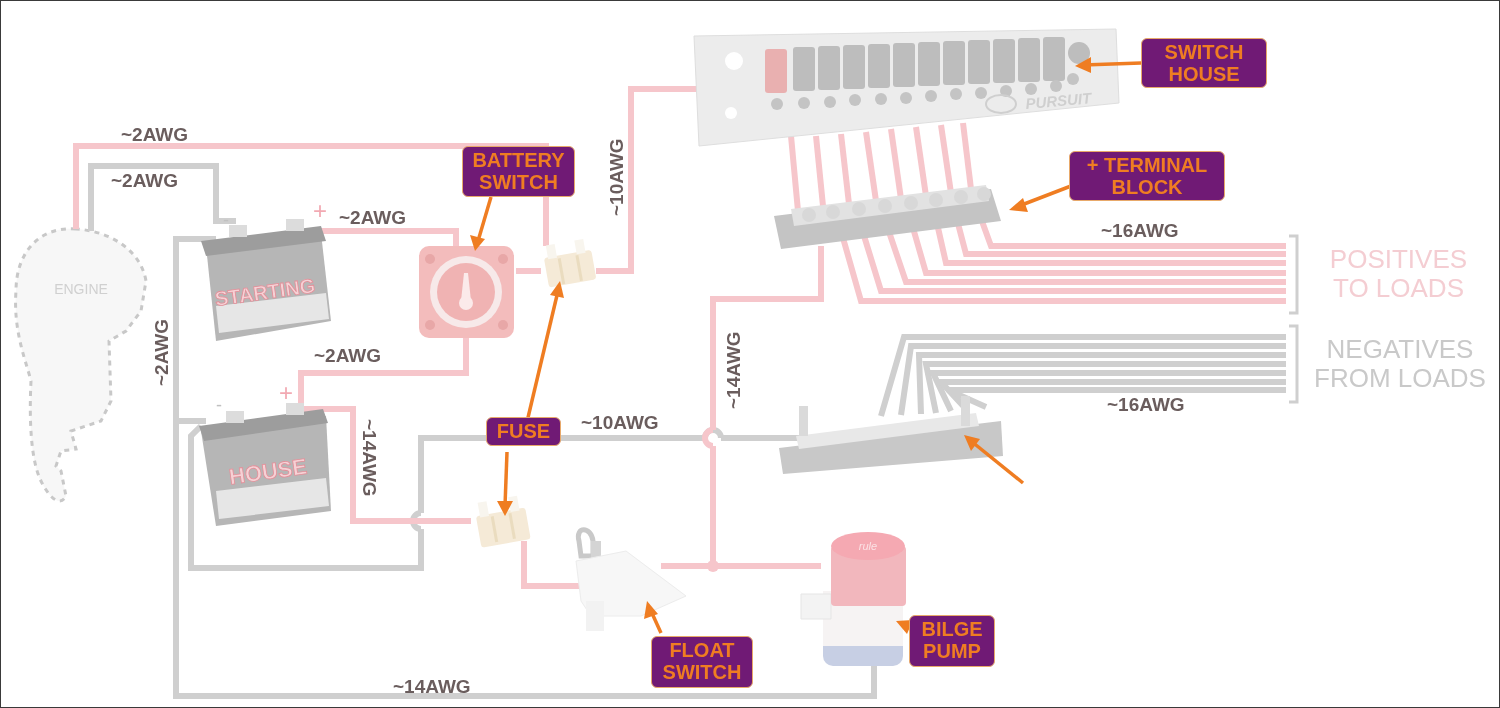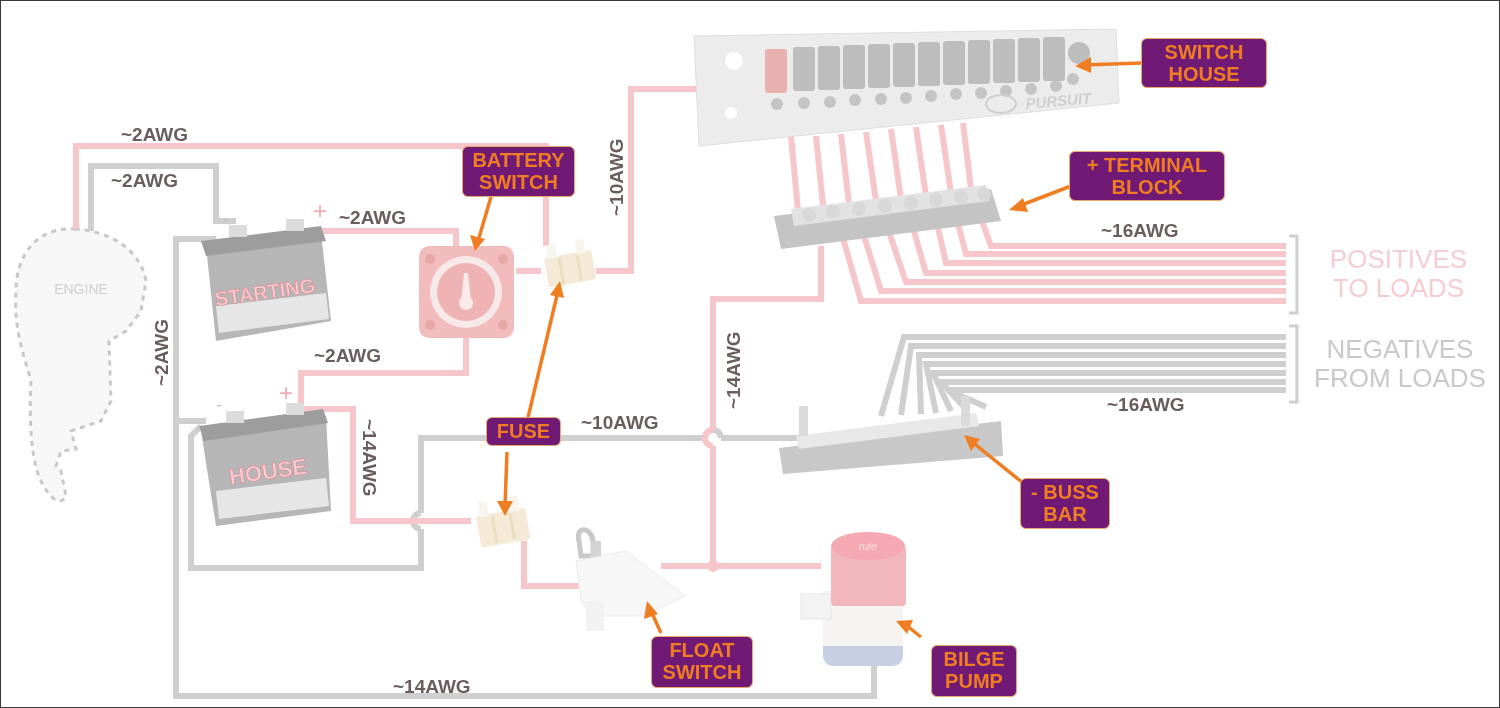--- a/index.html
+++ b/index.html
@@ -271,29 +271,25 @@
   <span>+ TERMINAL</span>
   <span>BLOCK</span>
 </div>
 <div class="callout" style="left:461px; top:145px; width:113px; height:51px;">
   <span>BATTERY</span>
   <span>SWITCH</span>
 </div>
 <div class="callout" style="left:485px; top:416px; width:75px; height:29px;">
   <span>FUSE</span>
 </div>
-<div class="callout" style="left:1019px; top:477px; width:90px; height:51px;">
-  <span>- BUSS</span>
-  <span>BAR</span>
-</div>
 <div class="callout" style="left:650px; top:635px; width:102px; height:52px;">
   <span>FLOAT</span>
   <span>SWITCH</span>
 </div>
-<div class="callout" style="left:930px; top:614px; width:86px; height:52px;margin-top:30px;">
+<div class="callout" style="left:908px; top:614px; width:86px; height:52px;">
   <span>BILGE</span>
   <span>PUMP</span>
 </div>
 
 <div class="group-label pos-text" style="left:1305px; top:244px; width:185px;">
   <div>POSITIVES</div>
   <div>TO LOADS</div>
 </div>
 <div class="group-label neg-text" style="left:1300px; top:334px; width:198px;">
   <div>NEGATIVES</div>

